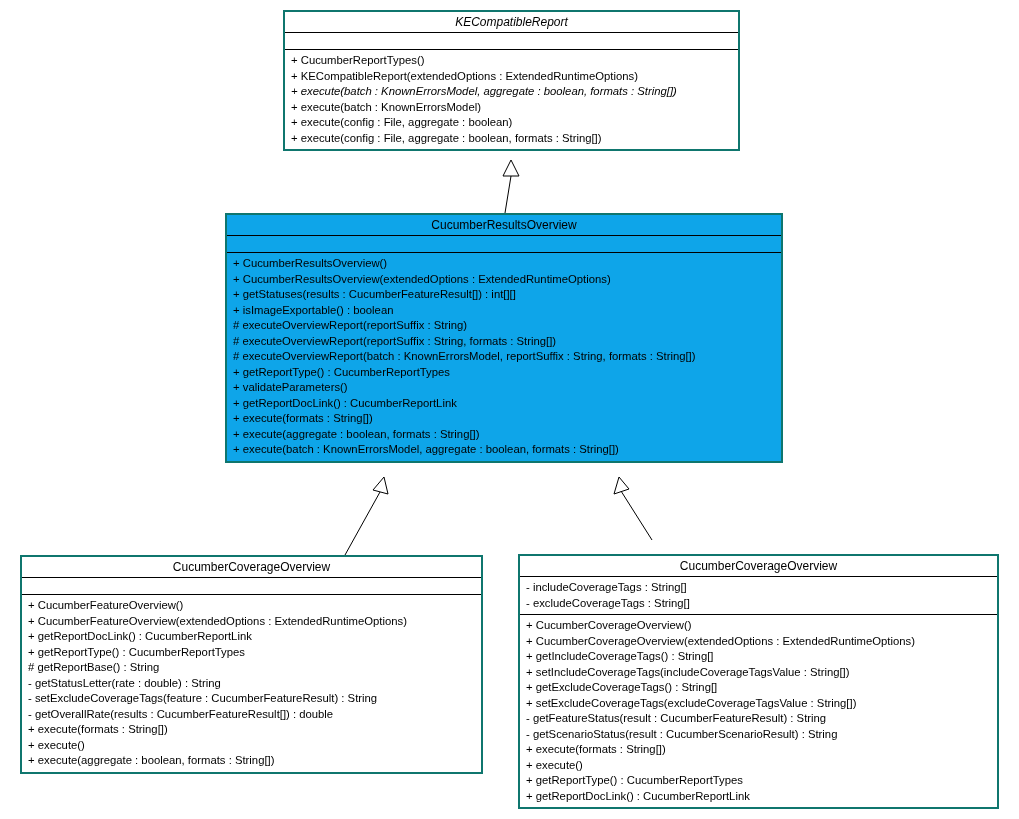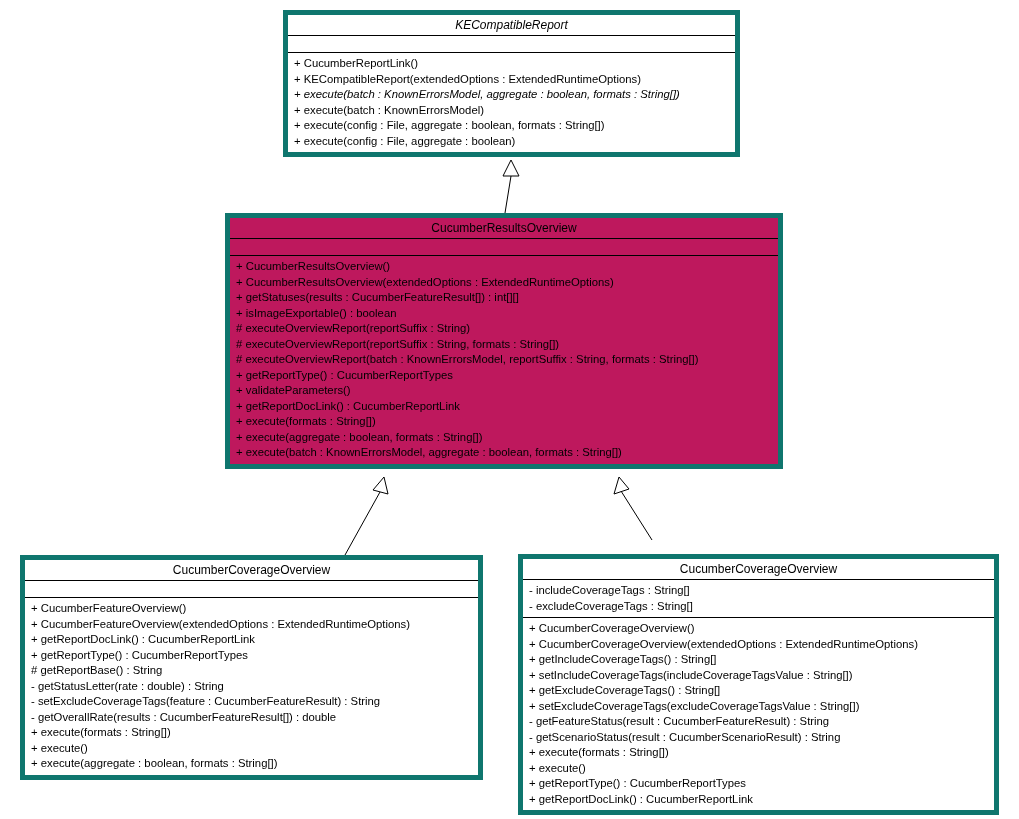--- a/index.html
+++ b/index.html
@@ -7,26 +7,26 @@
     padding: 0;
     font-family: Arial, Helvetica, sans-serif;
     font-size: 12px;
     background: #fff;
     width: 1019px;
     height: 819px;
     position: relative;
   }
   .uml-class {
     position: absolute;
-    border: 5px solid #0f766e;
+    border: 2px solid #0f766e;
     background: #fff;
     box-sizing: border-box;
   }
   .uml-class.highlight {
-    background: #be185d;
+    background: #0ea5e9;
   }
   .compartment {
     border-bottom: 1px solid #000;
     padding: 3px 6px;
   }
   .compartment:last-child { border-bottom: none; }
   .class-title {
     text-align: center;
     font-size: 12px;
   }
@@ -44,26 +44,26 @@
     pointer-events: none;
   }
 </style>
 </head>
 <body>
 
 <div class="uml-class" style="left:283px; top:10px; width:457px;">
   <div class="compartment class-title italic">KECompatibleReport</div>
   <div class="compartment empty-compartment"></div>
   <div class="compartment">
-      <div class="row">+ CucumberReportLink()</div>
+      <div class="row">+ CucumberReportTypes()</div>
       <div class="row">+ KECompatibleReport(extendedOptions : ExtendedRuntimeOptions)</div>
       <div class="row italic">+ execute(batch : KnownErrorsModel, aggregate : boolean, formats : String[])</div>
       <div class="row">+ execute(batch : KnownErrorsModel)</div>
+      <div class="row">+ execute(config : File, aggregate : boolean)</div>
       <div class="row">+ execute(config : File, aggregate : boolean, formats : String[])</div>
-      <div class="row">+ execute(config : File, aggregate : boolean)</div>
     </div>
 </div>
 
 <div class="uml-class highlight" style="left:225px; top:213px; width:558px;">
   <div class="compartment class-title">CucumberResultsOverview</div>
   <div class="compartment empty-compartment"></div>
   <div class="compartment">
       <div class="row">+ CucumberResultsOverview()</div>
       <div class="row">+ CucumberResultsOverview(extendedOptions : ExtendedRuntimeOptions)</div>
       <div class="row">+ getStatuses(results : CucumberFeatureResult[]) : int[][]</div>

